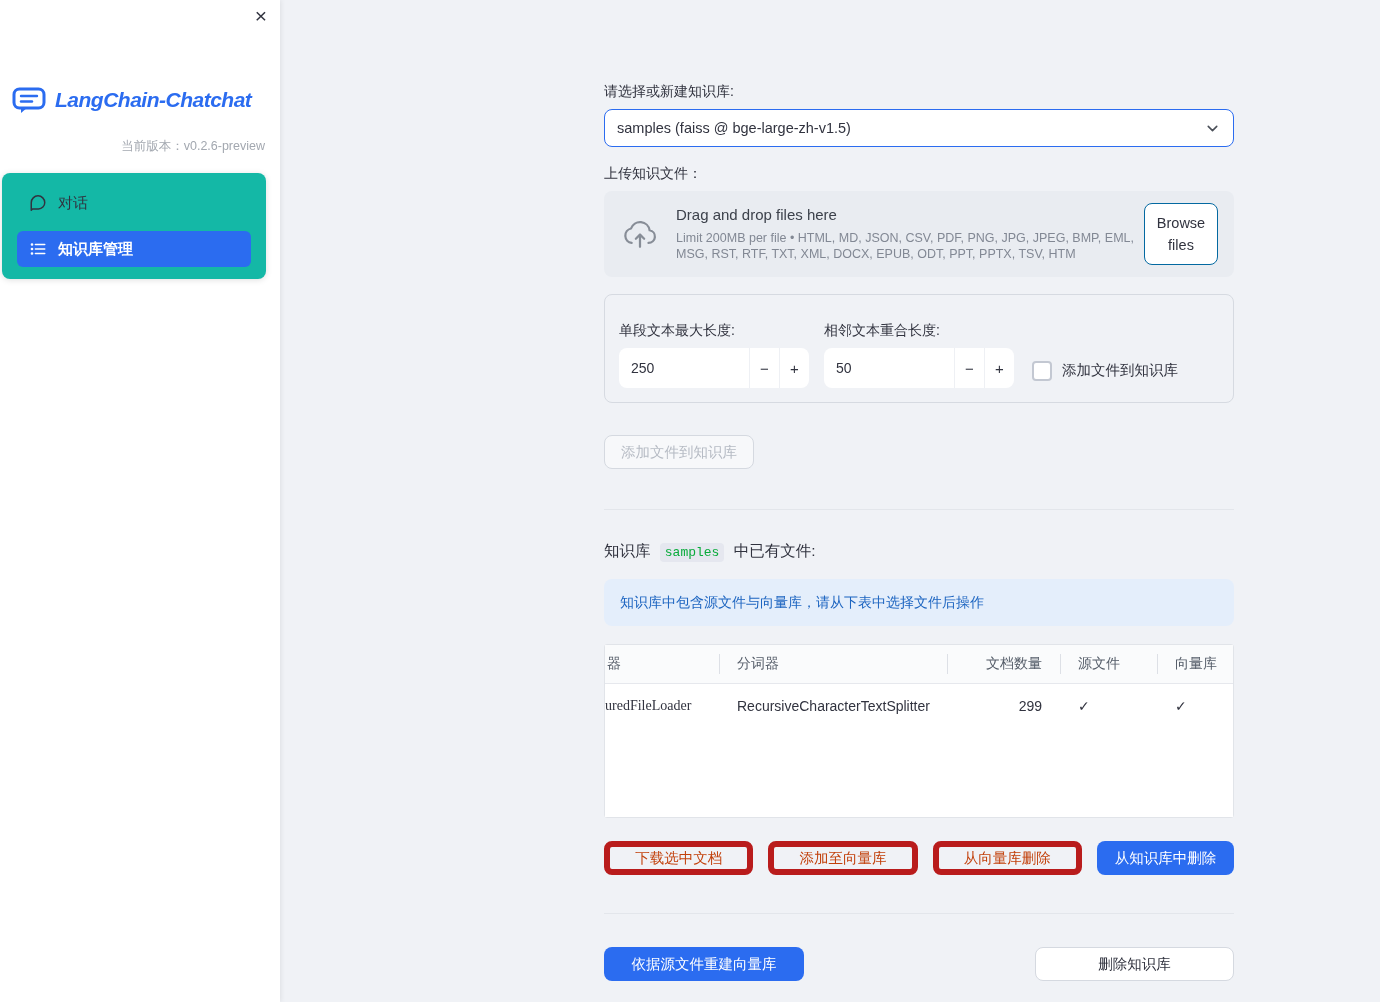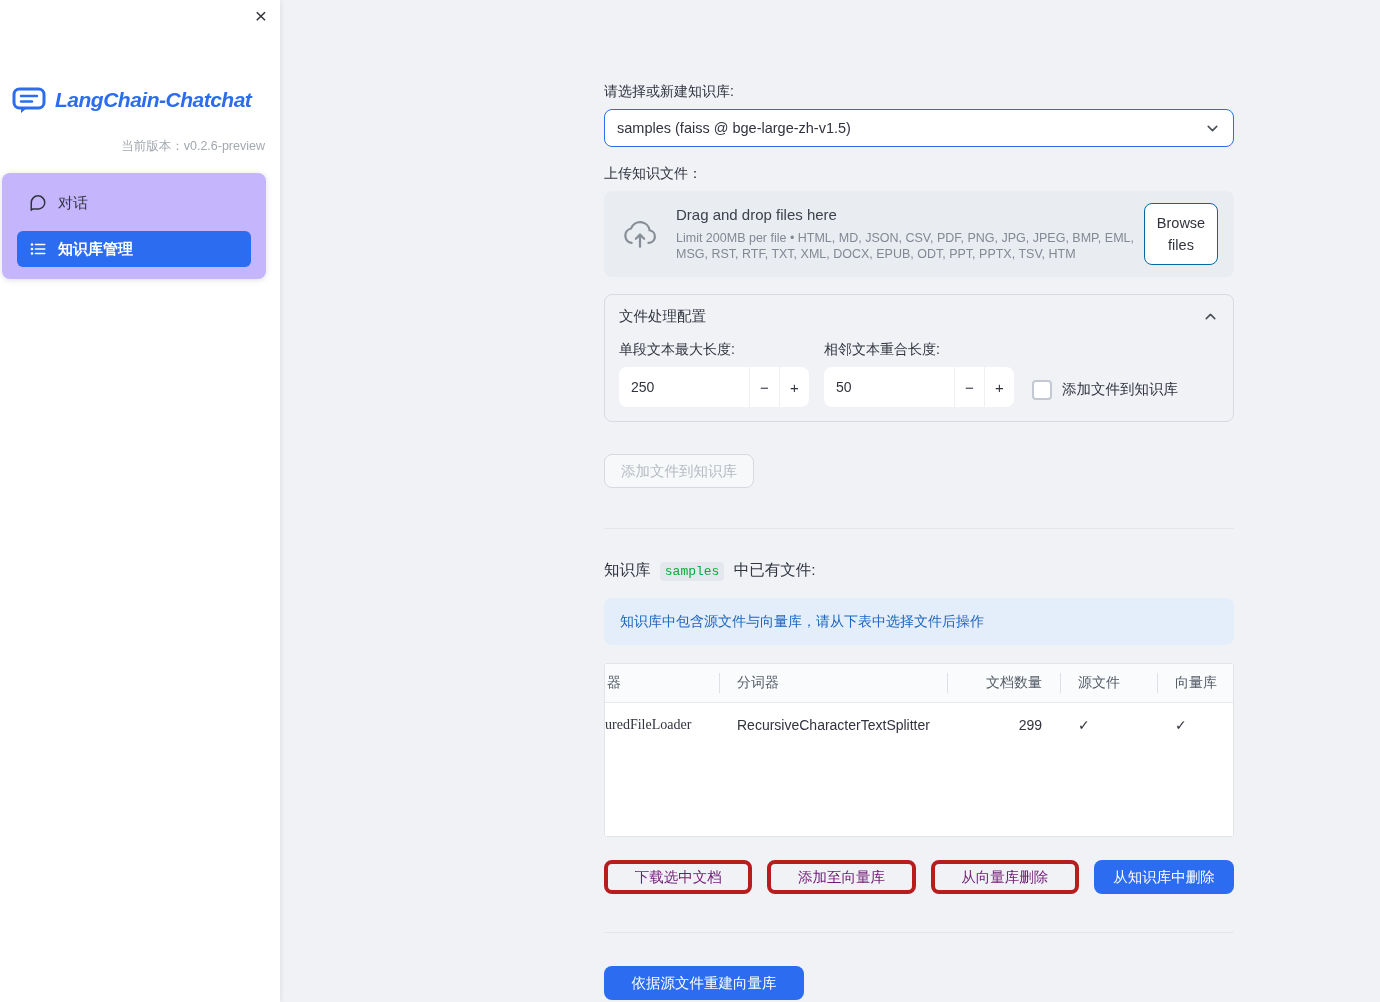--- a/index.html
+++ b/index.html
@@ -18,21 +18,21 @@
     background: #ffffff; box-shadow: 1px 0 5px rgba(0,0,0,0.08); z-index: 2;
   }
   .close-btn {
     position: absolute; top: 5px; right: 13px;
     font-size: 21px; color: #31333f; cursor: pointer; line-height: 1;
   }
   .logo-row { display: flex; align-items: center; gap: 9px; margin-top: 86px; padding-left: 12px; }
   .logo-text { font-size: 21px; font-weight: bold; font-style: italic; color: #2b6cf0; letter-spacing: -0.5px; white-space: nowrap; }
   .version { margin-top: 24px; text-align: right; padding-right: 15px; font-size: 12.5px; color: #a3a8b0; }
   .nav-card {
-    margin: 18px 14px 0 2px; background: #c4b5fd; border-radius: 8px;
+    margin: 18px 14px 0 2px; background: #14b8a6; border-radius: 8px;
     box-shadow: 0 1px 6px rgba(0,0,0,0.13); padding: 12px 15px; font-family: Liberation Serif, serif;
   }
   .nav-item {
     height: 36px; display: flex; align-items: center; gap: 11px;
     padding-left: 12px; border-radius: 6px; font-size: 15px; cursor: pointer;
   }
   .nav-item + .nav-item { margin-top: 10px; }
   .nav-item.selected { background: #2b6cf0; color: #fff; font-weight: bold; }
 
   
@@ -116,21 +116,21 @@
   .t-cell { display: flex; align-items: center; font-size: 14px; color: #31333f; padding-left: 18px; overflow: hidden; white-space: nowrap; }
   .t-cell.first { padding-left: 0; font-family: Liberation Serif, serif; }
   .t-cell.num { justify-content: flex-end; padding-right: 18px; padding-left: 0; }
   .t-filler { height: 90px; background: #fff; }
 
   .btn-row { display: flex; gap: 15px; margin-top: 23px; }
   .action-btn {
     flex: 1; height: 34px; border-radius: 8px; font-size: 14.5px;
     display: flex; align-items: center; justify-content: center; cursor: pointer;
   }
-  .action-btn.disabled { border: 4px solid #b91c1c; color: #701a75; background: transparent; cursor: not-allowed; }
+  .action-btn.disabled { border: 6px solid #b91c1c; color: #c2410c; background: transparent; cursor: not-allowed; }
   .action-btn.primary { background: #2b6cf0; color: #fff; border: none; }
 
   .bottom-row { display: flex; justify-content: space-between; margin-top: 33px; }
   .bottom-row .action-btn { flex: none; }
   .rebuild-btn { width: 200px; }
   .delete-kb-btn { width: 199px; border: 1px solid #d5d9e0; background: #fff; color: #31333f; }
 </style>
 </head>
 <body>
 
@@ -200,28 +200,20 @@
         </svg>
       </span>
       <div class="drop-texts">
         <div class="drop-title">Drag and drop files here</div>
         <div class="drop-limit">Limit 200MB per file • HTML, MD, JSON, CSV, PDF, PNG, JPG, JPEG, BMP, EML, MSG, RST, RTF, TXT, XML, DOCX, EPUB, ODT, PPT, PPTX, TSV, HTM</div>
       </div>
       <button class="browse-btn">Browse files</button>
     </div>
 
     <div class="expander">
-      <div class="exp-head">
-        <span>文件处理配置</span>
-        <span class="exp-chevron">
-          <svg width="17" height="17" viewBox="0 0 24 24" fill="none" stroke="#4a4f58" stroke-width="2.2" stroke-linecap="round" stroke-linejoin="round">
-              <polyline points="6,15 12,9 18,15"></polyline>
-            </svg>
-        </span>
-      </div>
       <div class="cfg-row">
         <div class="cfg-col">
           <div class="wlabel">单段文本最大长度:</div>
           <div class="num-control">
             <input class="num-value" readonly="" value="250" style="">
             <span class="step-btn">−</span>
             <span class="step-btn">+</span>
           </div>
         </div>
         <div class="cfg-col">
@@ -275,16 +267,17 @@
       <button class="action-btn disabled">下载选中文档</button>
       <button class="action-btn disabled">添加至向量库</button>
       <button class="action-btn disabled">从向量库删除</button>
       <button class="action-btn primary">从知识库中删除</button>
     </div>
 
     <hr class="divider d2">
 
     <div class="bottom-row">
       <button class="action-btn primary rebuild-btn">依据源文件重建向量库</button>
+      <button class="action-btn delete-kb-btn">删除知识库</button>
     </div>
 
   </div>
 </div>
 
 </body></html>

